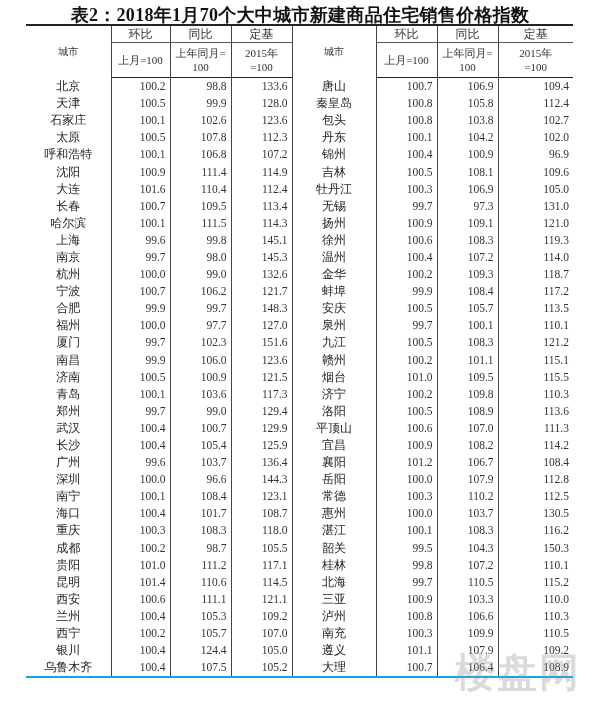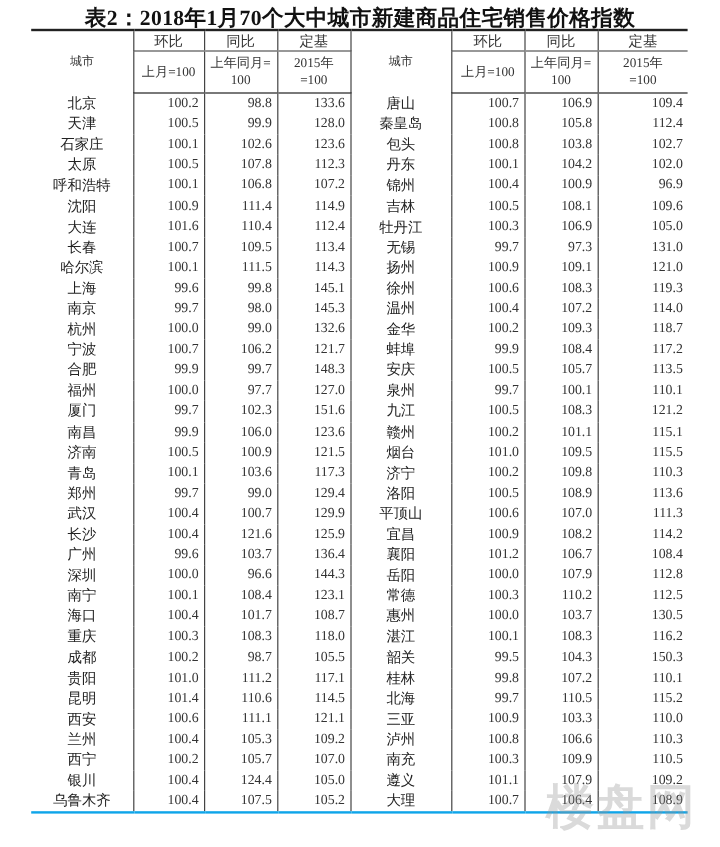--- a/index.html
+++ b/index.html
@@ -279,21 +279,21 @@
         <td class="num vl">100.7</td>
         <td class="num vl vlr">129.9</td>
         <td class="name"><span>平顶山</span></td>
         <td class="num vl">100.6</td>
         <td class="num vl">107.0</td>
         <td class="num vl">111.3</td>
       </tr>
       <tr>
         <td class="name"><span class="n2"><span>长</span><span>沙</span></span></td>
         <td class="num vl">100.4</td>
-        <td class="num vl">121.6</td>
+        <td class="num vl">105.4</td>
         <td class="num vl vlr">125.9</td>
         <td class="name"><span class="n2"><span>宜</span><span>昌</span></span></td>
         <td class="num vl">100.9</td>
         <td class="num vl">108.2</td>
         <td class="num vl">114.2</td>
       </tr>
       <tr>
         <td class="name"><span class="n2"><span>广</span><span>州</span></span></td>
         <td class="num vl">99.6</td>
         <td class="num vl">103.7</td>

